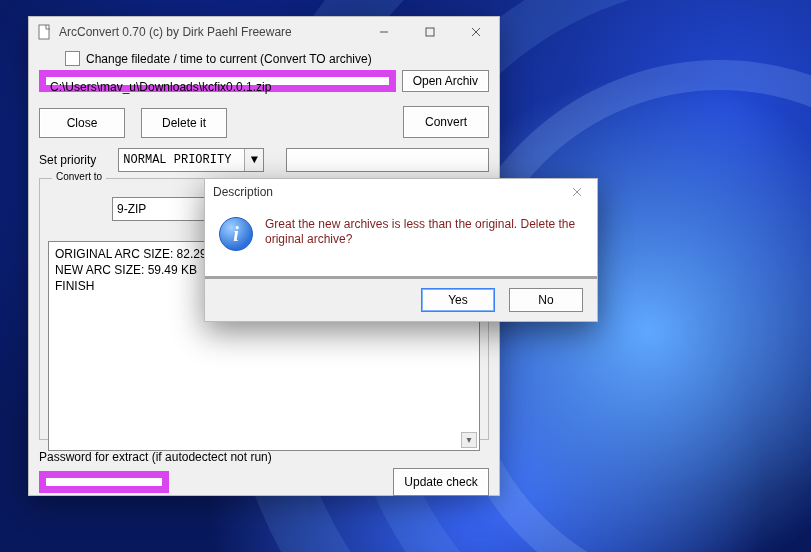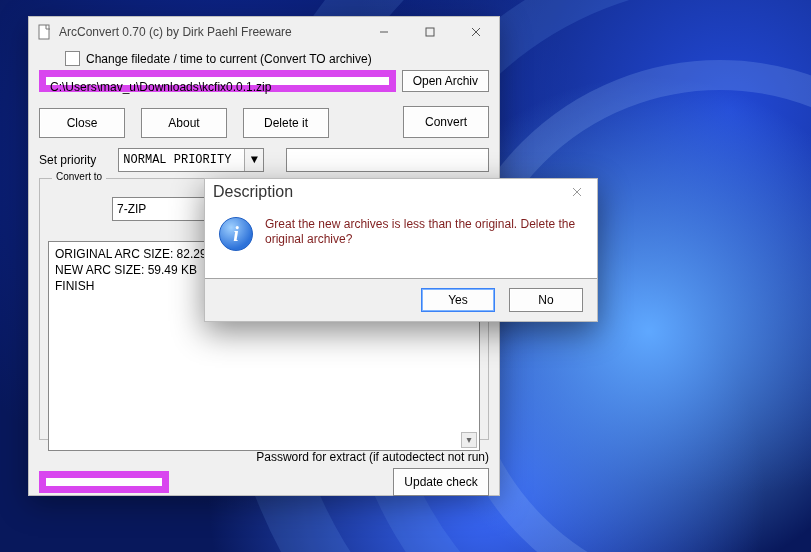--- a/index.html
+++ b/index.html
@@ -119,53 +119,53 @@
     padding:4px 6px; font-size:12px; line-height:16px;
     overflow:auto; position:relative;
   }
   .scroll-down {
     position:absolute; right:2px; bottom:2px; width:14px; height:14px;
     background:#eee; border:1px solid #bbb; font-size:10px;
     display:flex;align-items:center;justify-content:center;color:#666;
   }
 
   .pw-row { margin-top:10px; }
-  .pw-label { font-size:12px; display:block; margin-bottom:4px;text-align:right; }
+  .pw-label { font-size:12px; display:block; margin-bottom:4px; }
   .pw-flex { display:flex; align-items:center; gap:112px; }
 
   
   .dialog {
     position:absolute;
     left:204px; top:178px;
     width:392px; height:142px;
     background:#fff;
     border:1px solid #bcbcbc;
     box-shadow: 0 10px 30px rgba(0,0,0,0.45);
     display:flex; flex-direction:column;
   }
   .dlg-title {
     height:26px; display:flex; align-items:center; padding:0 8px;
-    font-size:16px; color:#333; border-bottom:0;
+    font-size:12px; color:#333; border-bottom:0;
   }
   .dlg-title .spacer { flex:1; }
   .dlg-close { width:24px; height:20px; display:flex;align-items:center;justify-content:center;color:#888;}
   .dlg-body {
     flex:1; display:flex; padding:8px 14px 0 14px; gap:12px;
   }
   .info-icon {
     width:32px; height:32px; border-radius:50%;
     background: radial-gradient(circle at 35% 30%, #9fd0ff, #2d72d9 70%);
     border:1px solid #1f5fc4;
     color:#fff; font-family:Georgia, serif; font-style:italic; font-weight:bold;
     font-size:20px; display:flex;align-items:center;justify-content:center;
     flex-shrink:0; margin-top:4px;
   }
   .dlg-text { font-size:12px; line-height:15px; color:#7f1d1d; padding-top:4px; }
   .dlg-buttons {
-    height:42px; background:#f0f0f0; border-top:1px solid #a3a3a3;
+    height:42px; background:#f0f0f0; border-top:3px solid #a3a3a3;
     display:flex; align-items:center; justify-content:flex-end; gap:14px; padding-right:14px;
   }
   .dlg-buttons .btn { height:24px; min-width:74px; }
   .dlg-buttons .btn.focus { border:1px solid #3b82f6; box-shadow:0 0 0 1px #7fb4ff inset; }
 </style>
 </head>
 <body>
 
 <div class="wallpaper">
   <div class="swirl" style="width:900px;height:900px;left:220px;top:-200px;"></div>
@@ -208,39 +208,38 @@
       <span class="chk-label">Change filedate / time to current (Convert TO archive)</span>
     </div>
 
     <div class="path-row">
       <div class="textbox" style="flex:1;">C:\Users\mav_u\Downloads\kcfix0.0.1.zip</div>
       <div class="btn wide" style="height:22px;">Open Archiv</div>
     </div>
 
     <div class="btn-row">
       <div class="btn big">Close</div>
-      <div class="btn big">About</div>
       <div class="btn big">Delete it</div>
       <div class="spacer"></div>
       <div class="btn big" style="height:32px;">Convert</div>
     </div>
 
     <div class="prio-row">
       <label>Set priority</label>
       <div class="combo">
         <span>NORMAL PRIORITY</span>
         <span class="arrow">▼</span>
       </div>
       <div class="blankbox"></div>
     </div>
 
     <div class="group">
       <span class="group-title">Convert to</span>
       <div class="combo2">
-        <span>7-ZIP</span>
+        <span>9-ZIP</span>
         <span class="arrow" style="width:18px;border-left:1px solid #aaa;display:flex;align-items:center;justify-content:center;background:#f4f4f4;height:100%;">▼</span>
       </div>
       <div class="log">
         <div>ORIGINAL ARC SIZE: 82.29 KB</div>
         <div>NEW ARC SIZE: 59.49 KB</div>
         <div>FINISH</div>
         <div class="scroll-down">▾</div>
       </div>
     </div>
 

